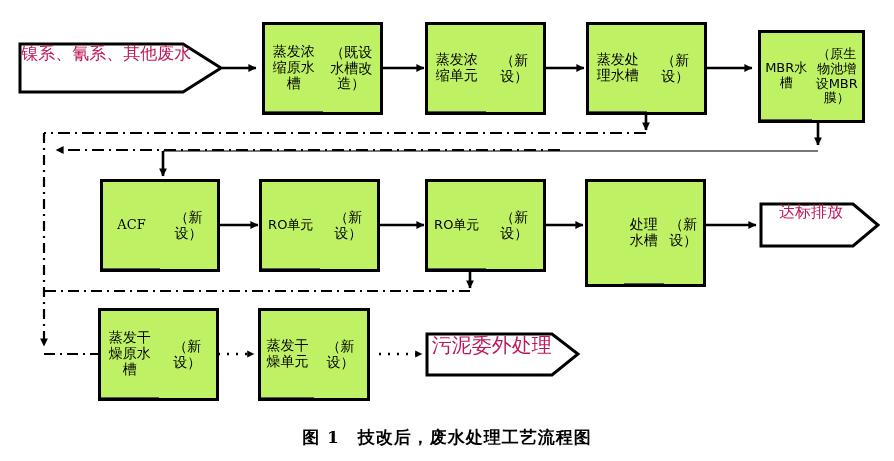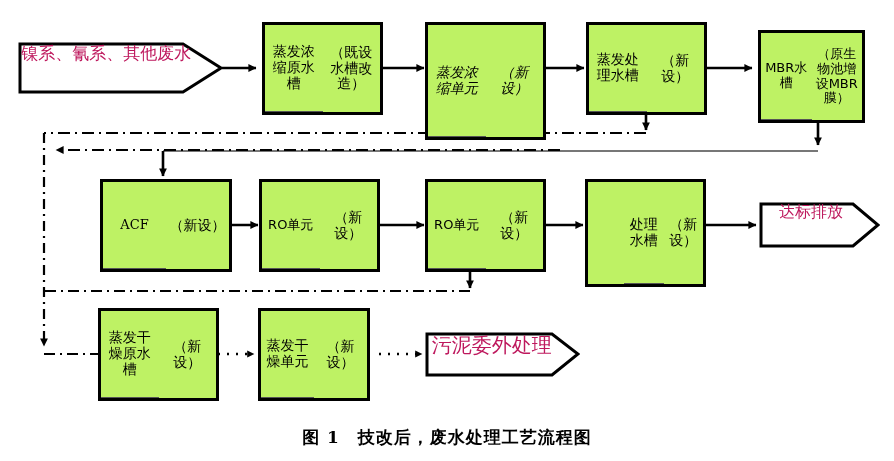--- a/index.html
+++ b/index.html
@@ -186,36 +186,36 @@
       <polygon points="2,2 165,2 203,26 165,50 2,50" fill="#ffffff" stroke="#000000" stroke-width="3"></polygon>
     </svg>
     <span class="pent-label cjk" style="font-size:17px;">镍系、氰系、其他废水</span>
   </div>
 
   <div class="node" style="left:262px; top:22px; width:121px; height:93px;">
     <div class="half top cjk">蒸发浓缩原水槽</div>
     <div class="half cjk">（既设水槽改造）</div>
   </div>
 
-  <div class="node" style="left:425px; top:22px; width:121px; height:118px;font-style:italic;">
+  <div class="node" style="left:425px; top:22px; width:121px; height:93px;">
     <div class="half top cjk">蒸发浓缩单元</div>
     <div class="half cjk">（新设）</div>
   </div>
 
   <div class="node" style="left:586px; top:22px; width:121px; height:93px;">
     <div class="half top cjk">蒸发处理水槽</div>
     <div class="half cjk">（新设）</div>
   </div>
 
   <div class="node" style="left:758px; top:30px; width:107px; height:93px;">
     <div class="half top mixed">MBR水槽</div>
     <div class="half cjk-sm">（原生物池增设MBR膜）</div>
   </div>
 
-  <div class="node" style="left:100px; top:179px; width:132px; height:93px;">
+  <div class="node" style="left:100px; top:179px; width:120px; height:93px;">
     <div class="half top latin">ACF</div>
     <div class="half cjk">（新设）</div>
   </div>
 
   <div class="node" style="left:259px; top:179px; width:121px; height:93px;">
     <div class="half top mixed">RO单元</div>
     <div class="half cjk">（新设）</div>
   </div>
 
   <div class="node" style="left:425px; top:179px; width:121px; height:93px;">

